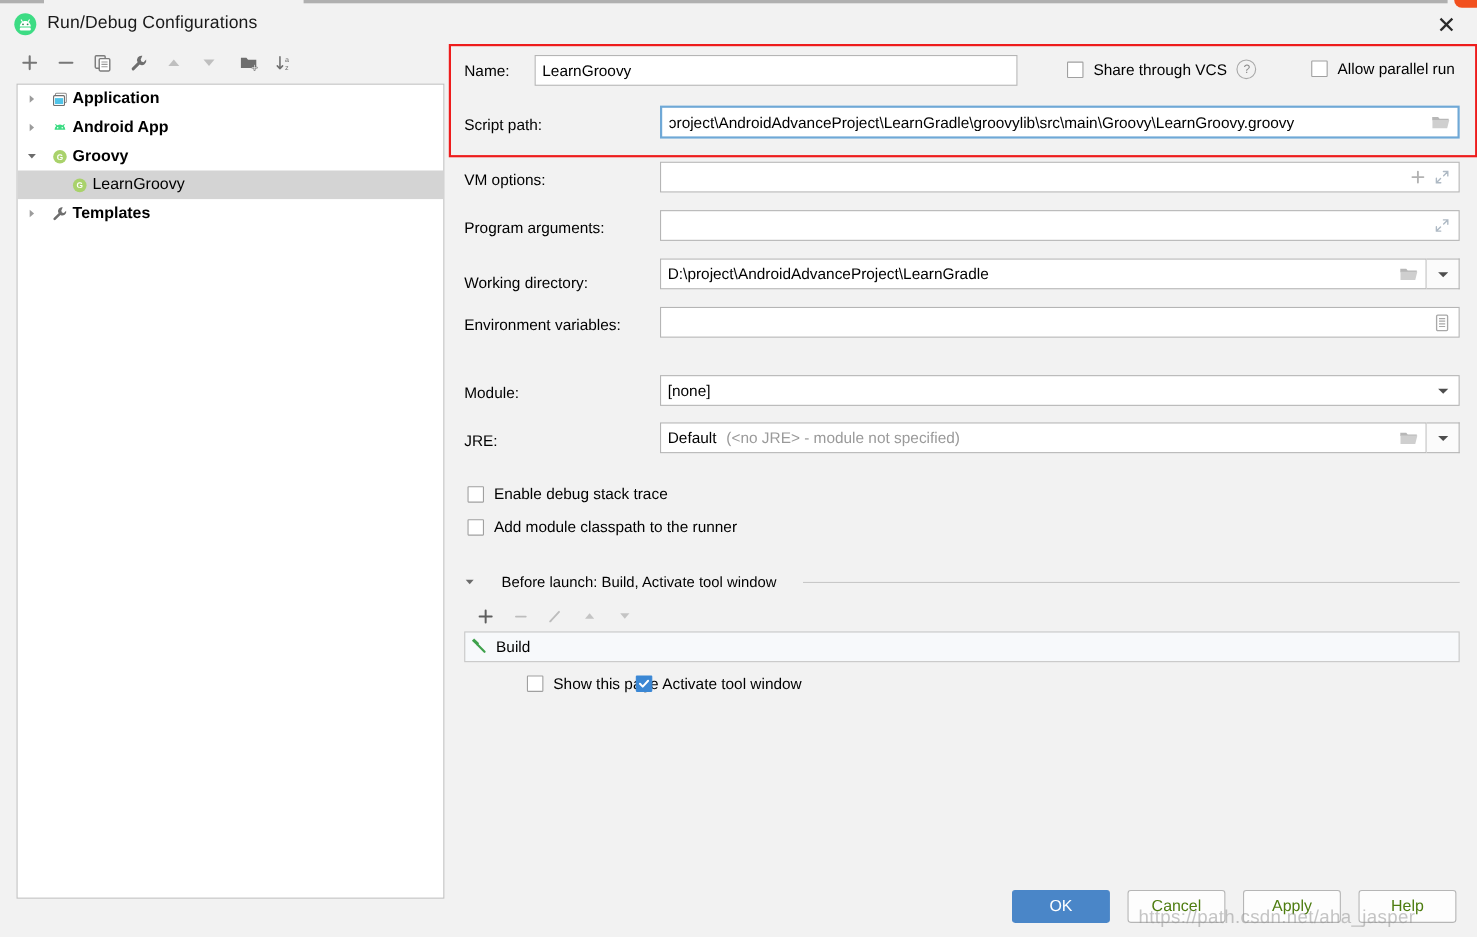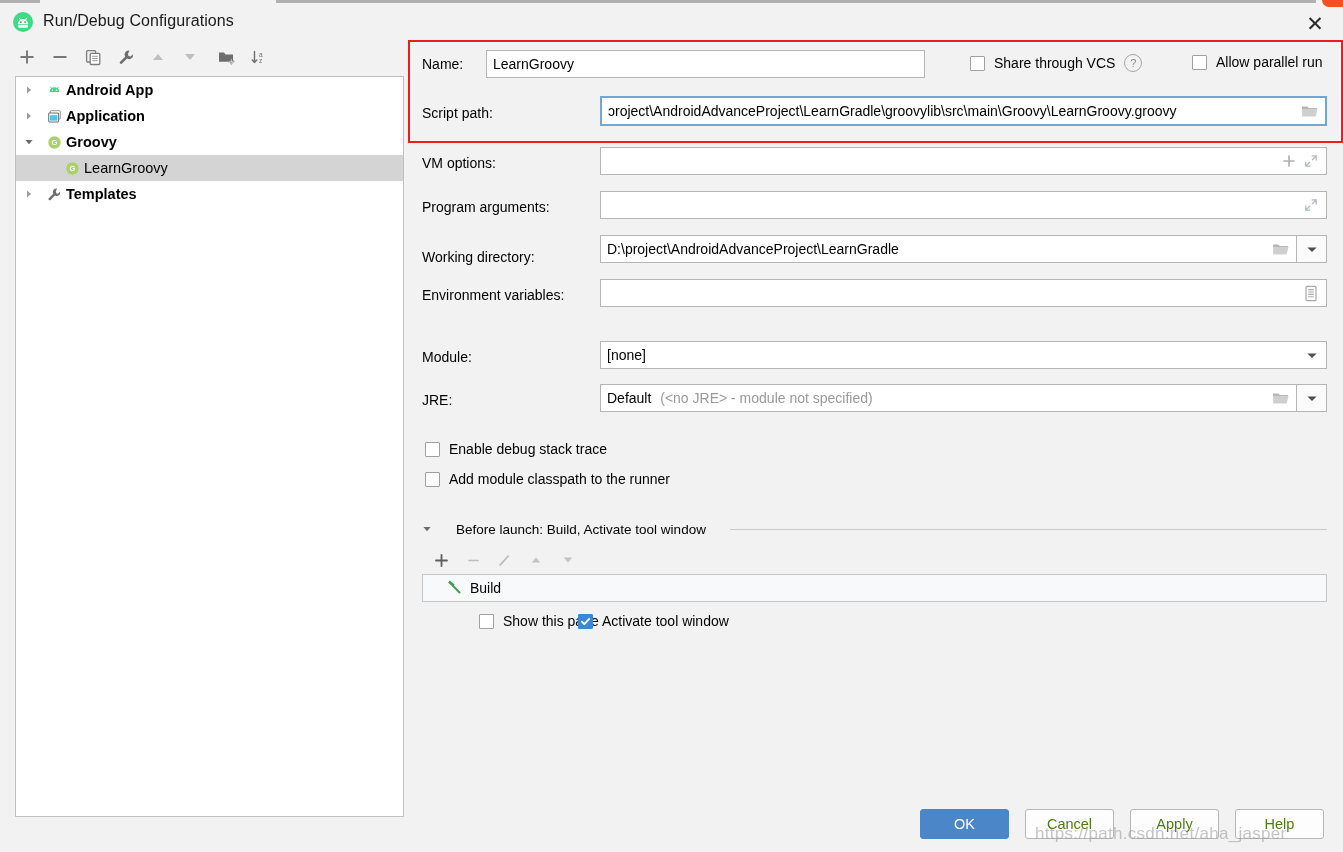--- a/index.html
+++ b/index.html
@@ -226,21 +226,21 @@
   }
   #bl-list {
     position: absolute;
     left: 422px; top: 574px;
     width: 905px; height: 28px;
     box-sizing: border-box;
     background: #f7f9fb;
     border: 1px solid #c6c6c6;
     display: flex;
     align-items: center;
-    padding-left: 23px;
+    padding-left: 4px;
     gap: 7px;
     font-size: 14px;
   }
 
   
   .dlg-btn {
     position: absolute;
     box-sizing: border-box;
     height: 30px;
     border-radius: 3px;
@@ -345,43 +345,43 @@
 <div id="config-tree">
 
   <div class="tree-row">
     <span class="tw">
       <svg width="10" height="10" viewBox="0 0 10 10">
           <path d="M3 1.6l4 3.4-4 3.4z" fill="#9c9c9c"></path>
         </svg>
     </span>
     <span class="tico">
       <svg width="15" height="15" viewBox="0 0 16 16">
-        <path d="M2.8 9.6a5.2 5.2 0 0 1 10.4 0z" fill="#3ddc84"></path>
-        <circle cx="5.8" cy="7.7" r=".75" fill="#ffffff"></circle>
-        <circle cx="10.2" cy="7.7" r=".75" fill="#ffffff"></circle>
-        <path d="M3.9 4.4l1.1 1.6M12.1 4.4l-1.1 1.6" stroke="#3ddc84" stroke-width="1" stroke-linecap="round"></path>
-      </svg>
-    </span>
-    <span class="tlabel bold">Android App</span>
+        <rect x="3.6" y="1.8" width="10.6" height="9" rx="1" fill="#ffffff" stroke="#8f8f8f" stroke-width="1"></rect>
+        <rect x="1.8" y="4.2" width="10.6" height="9.6" rx="1" fill="#ffffff" stroke="#6f6f6f" stroke-width="1.1"></rect>
+        <rect x="3.1" y="6.6" width="8" height="5.8" fill="#50c4e8"></rect>
+      </svg>
+    </span>
+    <span class="tlabel bold">Application</span>
   </div>
 
   <div class="tree-row">
     <span class="tw">
       <svg width="10" height="10" viewBox="0 0 10 10">
           <path d="M3 1.6l4 3.4-4 3.4z" fill="#9c9c9c"></path>
         </svg>
     </span>
     <span class="tico">
       <svg width="15" height="15" viewBox="0 0 16 16">
-        <rect x="3.6" y="1.8" width="10.6" height="9" rx="1" fill="#ffffff" stroke="#8f8f8f" stroke-width="1"></rect>
-        <rect x="1.8" y="4.2" width="10.6" height="9.6" rx="1" fill="#ffffff" stroke="#6f6f6f" stroke-width="1.1"></rect>
-        <rect x="3.1" y="6.6" width="8" height="5.8" fill="#50c4e8"></rect>
-      </svg>
-    </span>
-    <span class="tlabel bold">Application</span>
+        <path d="M2.8 9.6a5.2 5.2 0 0 1 10.4 0z" fill="#3ddc84"></path>
+        <circle cx="5.8" cy="7.7" r=".75" fill="#ffffff"></circle>
+        <circle cx="10.2" cy="7.7" r=".75" fill="#ffffff"></circle>
+        <path d="M3.9 4.4l1.1 1.6M12.1 4.4l-1.1 1.6" stroke="#3ddc84" stroke-width="1" stroke-linecap="round"></path>
+      </svg>
+    </span>
+    <span class="tlabel bold">Android App</span>
   </div>
 
   <div class="tree-row">
     <span class="tw">
       <svg width="10" height="10" viewBox="0 0 10 10">
           <path d="M1.4 3h7.2L5 7.2z" fill="#6b6b6b"></path>
         </svg>
     </span>
     <span class="tico">
       <svg width="15" height="15" viewBox="0 0 16 16">

